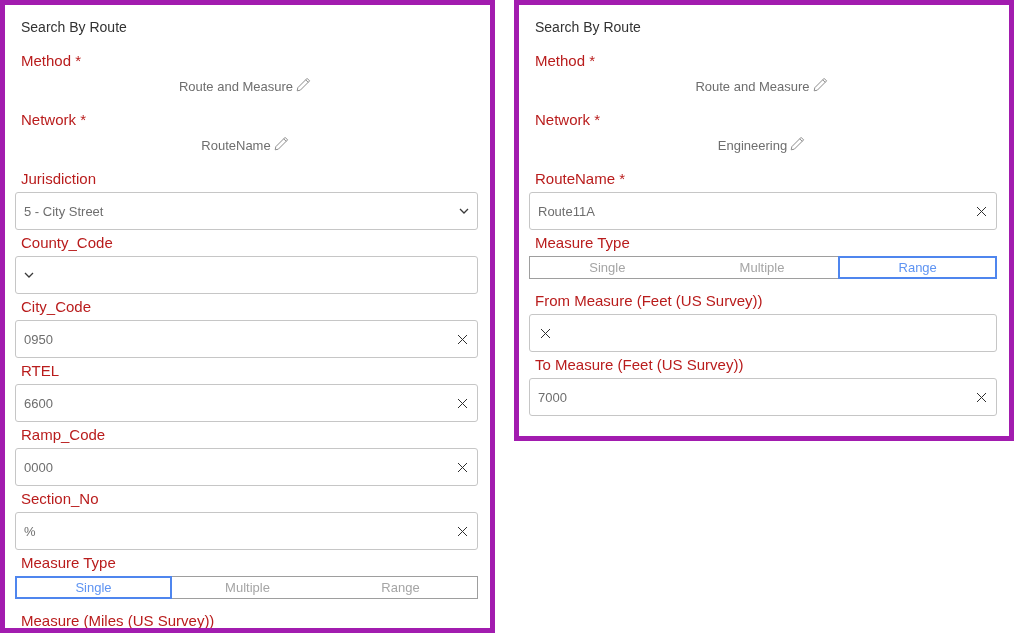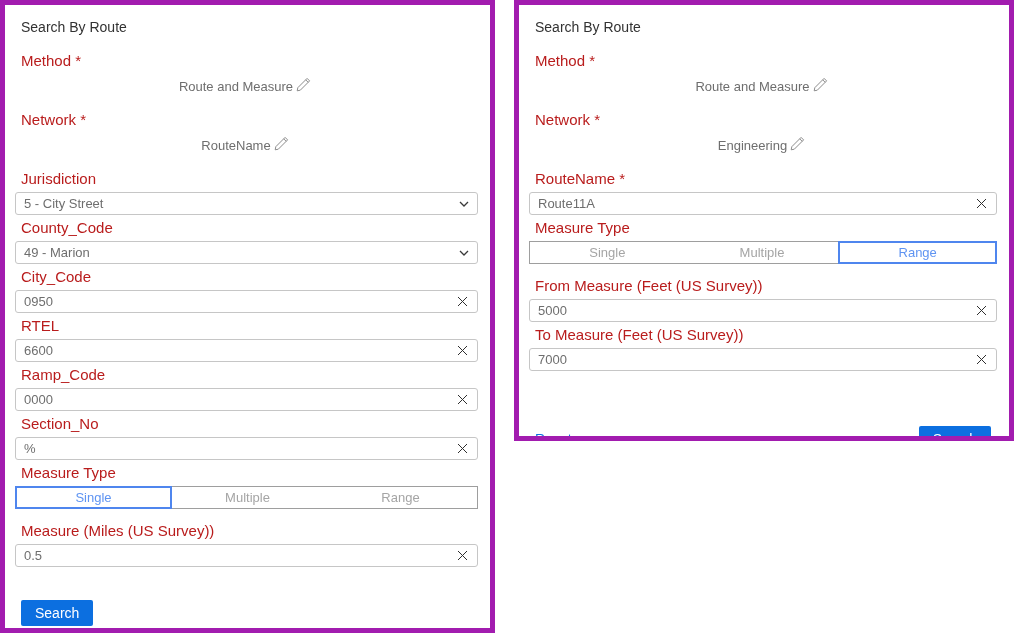--- a/index.html
+++ b/index.html
@@ -22,21 +22,21 @@
   .after-readonly{margin-top:14px;}
 
   .readonly-row{
     display:flex;justify-content:center;align-items:center;
     margin:7px 6px 2px;min-height:18px;
   }
   .readonly-value{font-size:13px;color:#6e6e6e;}
   .edit-btn{display:flex;align-items:center;cursor:pointer;padding:0 2px;}
 
   .control{
-    display:flex;align-items:center;height:23px;box-sizing:border-box;
+    display:flex;align-items:center;height:38px;box-sizing:border-box;
     border:1px solid #c6c6c6;border-radius:3px;background:#fff;
   }
   .control .value-text{
     flex:1;font-size:13px;color:#6e6e6e;padding-left:8px;
     white-space:nowrap;overflow:hidden;
   }
   .control input{
     flex:1;border:none;outline:none;background:transparent;
     font-family:inherit;font-size:13px;color:#6e6e6e;padding:0 0 0 8px;min-width:0;
   }
@@ -110,21 +110,20 @@
     <span class="value-text">5 - City Street</span>
     <span class="chev-wrap">
       <svg width="10" height="6" viewBox="0 0 10 6">
           <path d="M1 1 L5 5 L9 1" fill="none" stroke="#3a3a3a" stroke-width="1.3"></path>
         </svg>
     </span>
   </div>
 
   <div class="field-label">County_Code</div>
   <div class="control">
-    <span class="value-text">49 - Marion</span>
     <span class="chev-wrap">
       <svg width="10" height="6" viewBox="0 0 10 6">
           <path d="M1 1 L5 5 L9 1" fill="none" stroke="#3a3a3a" stroke-width="1.3"></path>
         </svg>
     </span>
   </div>
 
   <div class="field-label">City_Code</div>
   <div class="control">
     <input type="text" value="0950" style="">
@@ -233,21 +232,20 @@
 
   <div class="field-label">Measure Type</div>
   <div class="segmented">
     <div class="segment">Single</div>
     <div class="segment">Multiple</div>
     <div class="segment selected">Range</div>
   </div>
 
   <div class="field-label" style="margin-top:13px;">From Measure (Feet (US Survey))</div>
   <div class="control">
-    <input type="text" value="5000" style="">
     <span class="icon-btn">
       <svg width="11" height="11" viewBox="0 0 11 11">
           <path d="M1 1 L10 10 M10 1 L1 10" stroke="#2f2f2f" stroke-width="1"></path>
         </svg>
     </span>
   </div>
 
   <div class="field-label">To Measure (Feet (US Survey))</div>
   <div class="control">
     <input type="text" value="7000" style="">

